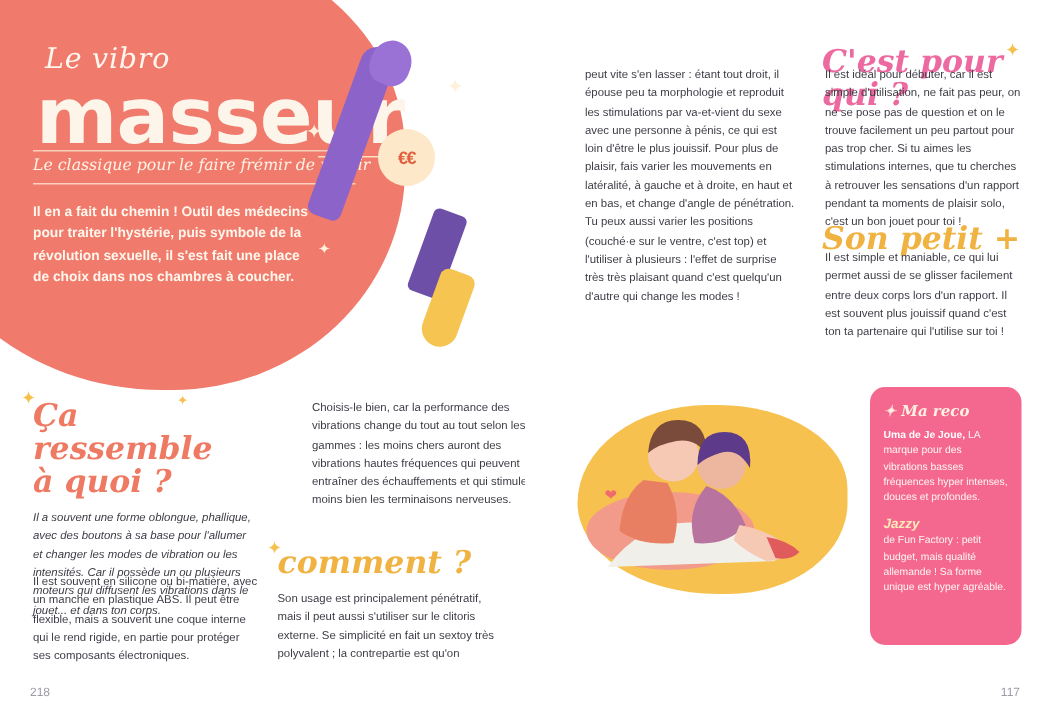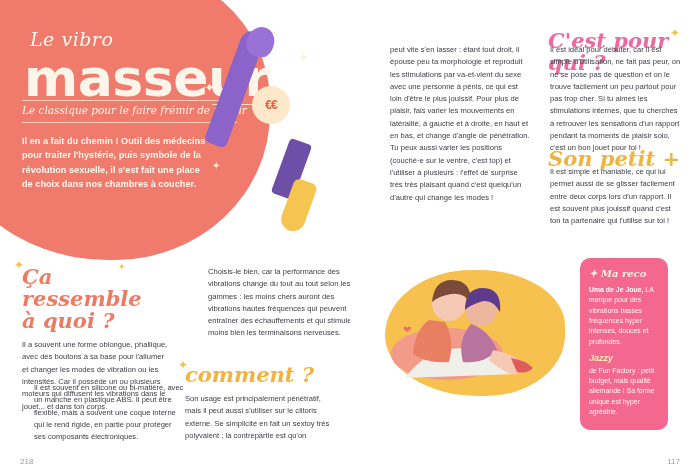--- a/index.html
+++ b/index.html
@@ -91,41 +91,41 @@
     font-size: 21px; line-height: 1.05;
   }
   .sec-title.coral { color: #ef7a63; }
   .sec-title.yellow { color: #f0b342; }
   .sec-title.pink { color: #ec6aa0; }
   .body-text { font-size: 7.6px; line-height: 1.62; color: #3c3c46; }
 
   .col-a { position: absolute; left: 22px; top: 266px; width: 150px; }
   .col-b { position: absolute; left: 185px; top: 266px; width: 150px; margin-left: 23px; }
   .col-b2 { position: absolute; left: 185px; top: 364px; width: 150px; }
-  .col-a2 { position: absolute; left: 22px; top: 382px; width: 150px; margin-left: 12px; }
+  .col-a2 { position: absolute; left: 22px; top: 382px; width: 150px; }
 
   .sparkle-deco { position: absolute; color: #f6c04e; font-size: 12px; }
 
   
   .rtext { position: absolute; font-size: 7.6px; line-height: 1.62; color: #3c3c46; }
   .r-col1 { left: 40px; top: 44px; width: 140px; }
   .r-col2 { left: 200px; top: 44px; width: 132px; }
   .r-h1 { position: absolute; left: 198px; top: 30px; }
   .r-h2 { position: absolute; left: 198px; top: 148px; }
 
   .illus-wrap {
     position: absolute; left: 35px; top: 258px; width: 180px; height: 150px;
   }
   .illus-blob {
     position: absolute; left: 0; top: 12px; width: 180px; height: 126px;
     background: #f6c14f; border-radius: 50% 50% 46% 54% / 54% 46% 50% 50%;
   }
 
   .reco-card {
-    position: absolute; left: 230px; top: 258px; width: 88px; height: 172px;
+    position: absolute; left: 230px; top: 258px; width: 101px; height: 172px;
     background: #f4688f; border-radius: 10px; color: #fff6ee;
     padding: 10px 9px 8px 9px;
   }
   .reco-head {
     font-family: "DejaVu Serif", serif; font-style: italic; font-weight: bold;
     font-size: 10px; color: #fff0e2; margin-bottom: 6px;
   }
   .reco-body { font-size: 6.9px; line-height: 1.5; }
   .reco-body b { color: #fff; }
   .reco-brand {
@@ -164,21 +164,21 @@
       <div class="toy-mid"></div>
       <div class="toy-handle"></div>
       <span class="sparkle" style="left:6px; top:60px;">✦</span>
       <span class="sparkle" style="left:100px; top:30px;">✦</span>
       <span class="sparkle" style="left:14px; top:140px; font-size:10px;">✦</span>
     </div>
 
     <div class="col-a">
       <div class="sec-title coral">Ça ressemble</div>
       <div class="sec-title coral" style="margin-bottom:7px;">à quoi ?</div>
-      <div class="body-text" style="margin-bottom:7px;">Il a souvent une forme oblongue, phallique, avec des boutons à sa base pour l'allumer et changer les modes de vibration ou les intensités. Car il possède un ou plusieurs moteurs qui diffusent les vibrations dans le jouet... et dans ton corps.</div>
+      <div class="body-text" style="margin-bottom:7px;font-style:italic;">Il a souvent une forme oblongue, phallique, avec des boutons à sa base pour l'allumer et changer les modes de vibration ou les intensités. Car il possède un ou plusieurs moteurs qui diffusent les vibrations dans le jouet... et dans ton corps.</div>
     </div>
     <span class="sparkle-deco" style="left:14px; top:258px;">✦</span>
     <span class="sparkle-deco" style="left:118px; top:262px; font-size:9px;">✦</span>
 
     <div class="col-a2">
       <div class="body-text">Il est souvent en silicone ou bi-matière, avec un manche en plastique ABS. Il peut être flexible, mais a souvent une coque interne qui le rend rigide, en partie pour protéger ses composants électroniques.</div>
     </div>
 
     <div class="col-b">
       <div class="body-text">Choisis-le bien, car la performance des vibrations change du tout au tout selon les gammes : les moins chers auront des vibrations hautes fréquences qui peuvent entraîner des échauffements et qui stimulent moins bien les terminaisons nerveuses.</div>

